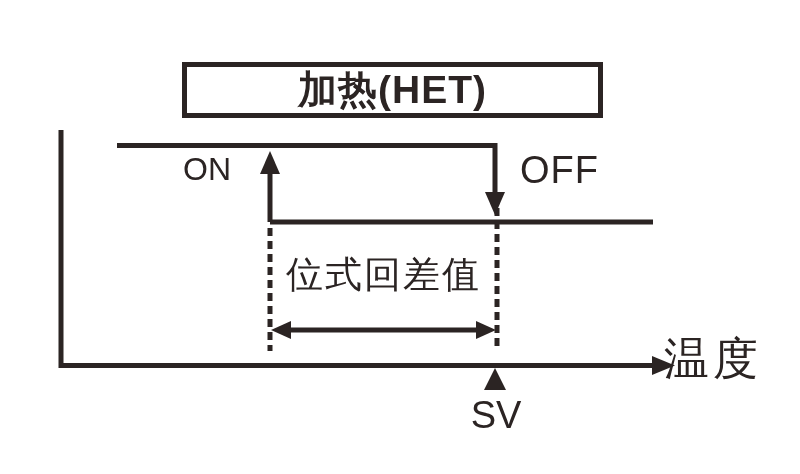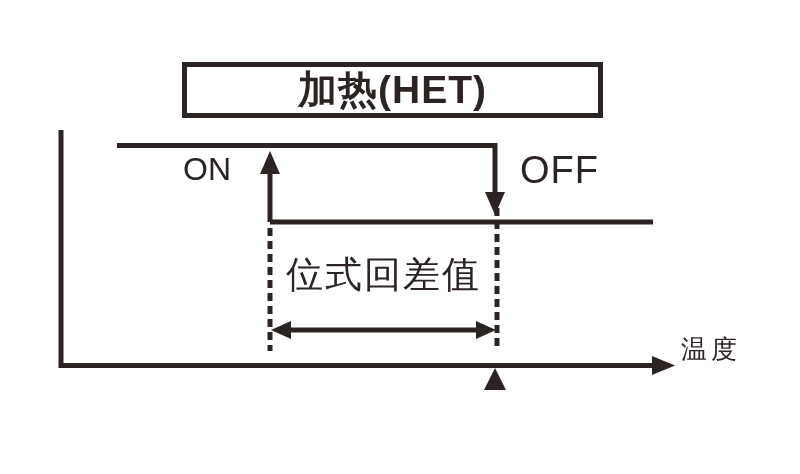--- a/index.html
+++ b/index.html
@@ -57,21 +57,21 @@
   .off-label  { left: 520px; top: 151px; font-size: 38px; letter-spacing: 1px; }
   .hys-wrap {
     position: absolute;
     left: 270px;
     top: 256px;
     width: 227px;
     text-align: center;
   }
   .hys-line1 { font-size: 37px; letter-spacing: 2px; line-height: 1; }
   .hys-line2 { font-size: 36px; line-height: 1; margin-top: 8px; }
-  .axis-label { left: 681px; top: 336px; font-size: 26px; letter-spacing: 4px; }
+  .axis-label { left: 664px; top: 336px; font-size: 45px; letter-spacing: 4px; }
   .sv-label {
     position: absolute;
     left: 466px;
     top: 396px;
     width: 60px;
     text-align: center;
     font-size: 38px;
     line-height: 1;
   }
 </style>
@@ -110,14 +110,15 @@
   <div class="txt on-label">ON</div>
 
   <div class="txt off-label">OFF</div>
 
   <div class="hys-wrap">
     <div class="hys-line1">位式回差值</div>
   </div>
 
   <div class="txt axis-label">温度</div>
 
+  <div class="sv-label">SV</div>
 
 </div>
 
 </body></html>

